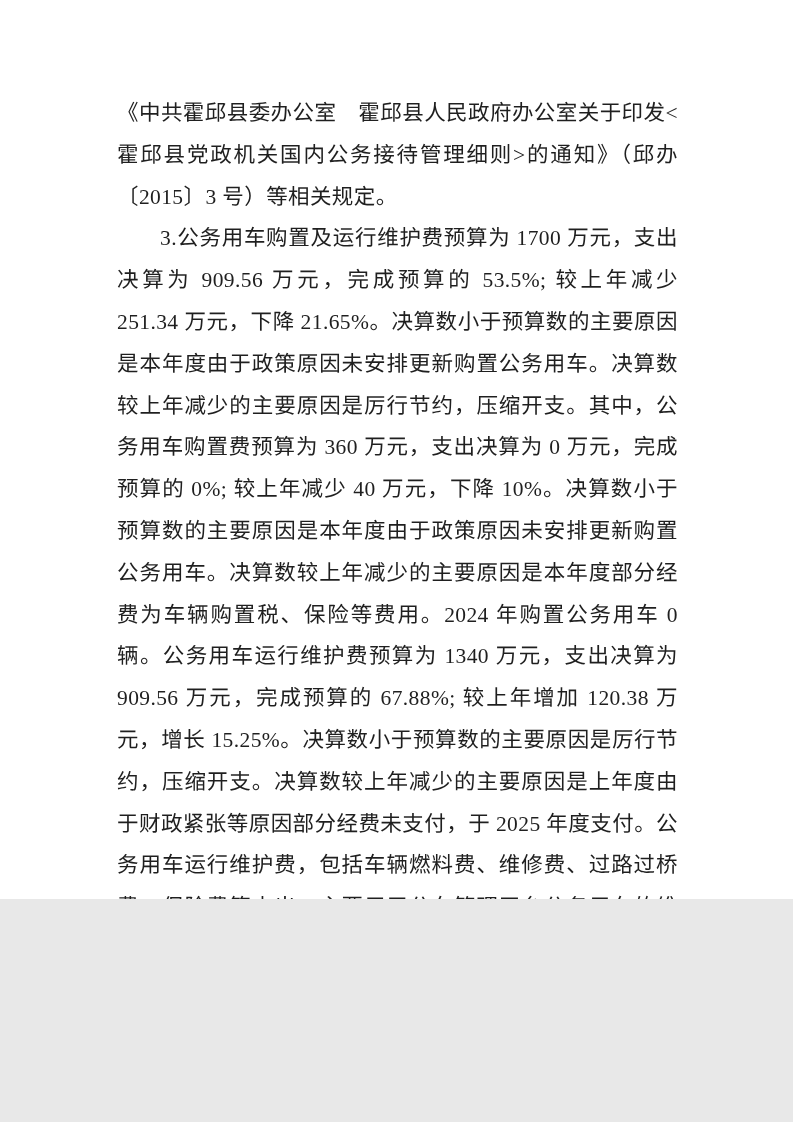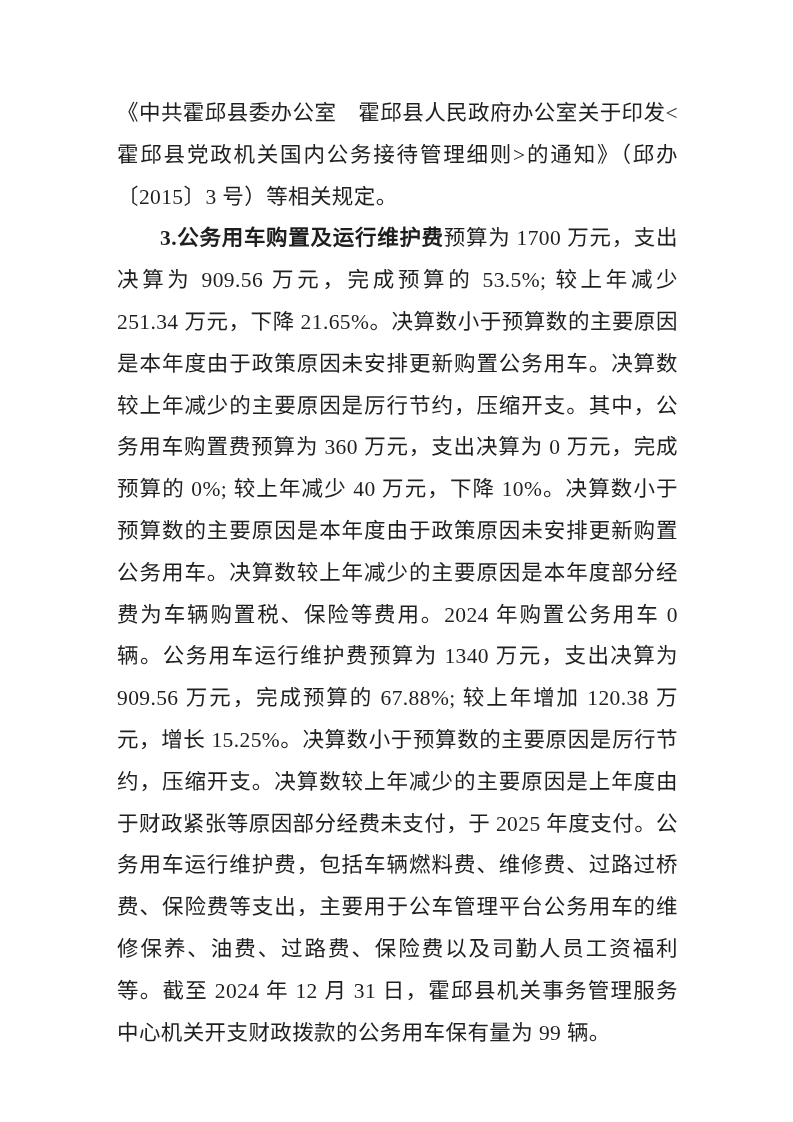--- a/index.html
+++ b/index.html
@@ -3,21 +3,21 @@
 <meta charset="utf-8">
 <style>
   html, body {
     margin: 0;
     padding: 0;
     background: #e8e8e8;
   }
   .page {
     position: relative;
     width: 793px;
-    height: 1122px;
+    height: 899px;
     margin: 0 auto;
     background: #ffffff;
     box-sizing: border-box;
     padding: 93px 115px 0 117px;
     overflow: hidden;
   }
   .doc-body {
     font-family: "Liberation Serif", "DejaVu Serif", serif;
     font-size: 21.5px;
     line-height: 41.8px;
@@ -27,21 +27,21 @@
     letter-spacing: 0.4px;
   }
   .para {
     margin: 0;
     padding: 0;
   }
   .para.indent-2em {
     text-indent: 2em;
   }
   .bold-lead {
-    font-weight: bold;
+    font-weight: normal;
   }
 </style>
 </head>
 <body>
 
 <div class="page">
   <div class="doc-body">
     <p class="para">《中共霍邱县委办公室　霍邱县人民政府办公室关于印发&lt;霍邱县党政机关国内公务接待管理细则&gt;的通知》（邱办〔2015〕3 号）等相关规定。</p>
     <p class="para indent-2em"><span class="bold-lead">3.公务用车购置及运行维护费</span><span>预算为 1700 万元，支出决算为 909.56 万元，完成预算的 53.5%; 较上年减少 251.34 万元，下降 21.65%。决算数小于预算数的主要原因是本年度由于政策原因未安排更新购置公务用车。决算数较上年减少的主要原因是厉行节约，压缩开支。其中，公务用车购置费预算为 360 万元，支出决算为 0 万元，完成预算的 0%; 较上年减少 40 万元，下降 10%。决算数小于预算数的主要原因是本年度由于政策原因未安排更新购置公务用车。决算数较上年减少的主要原因是本年度部分经费为车辆购置税、保险等费用。2024 年购置公务用车 0 辆。公务用车运行维护费预算为 1340 万元，支出决算为 909.56 万元，完成预算的 67.88%; 较上年增加 120.38 万元，增长 15.25%。决算数小于预算数的主要原因是厉行节约，压缩开支。决算数较上年减少的主要原因是上年度由于财政紧张等原因部分经费未支付，于 2025 年度支付。公务用车运行维护费，包括车辆燃料费、维修费、过路过桥费、保险费等支出，主要用于公车管理平台公务用车的维修保养、油费、过路费、保险费以及司勤人员工资福利等。截至 2024 年 12 月 31 日，霍邱县机关事务管理服务中心机关开支财政拨款的公务用车保有量为 99 辆。</span></p>
   </div>

